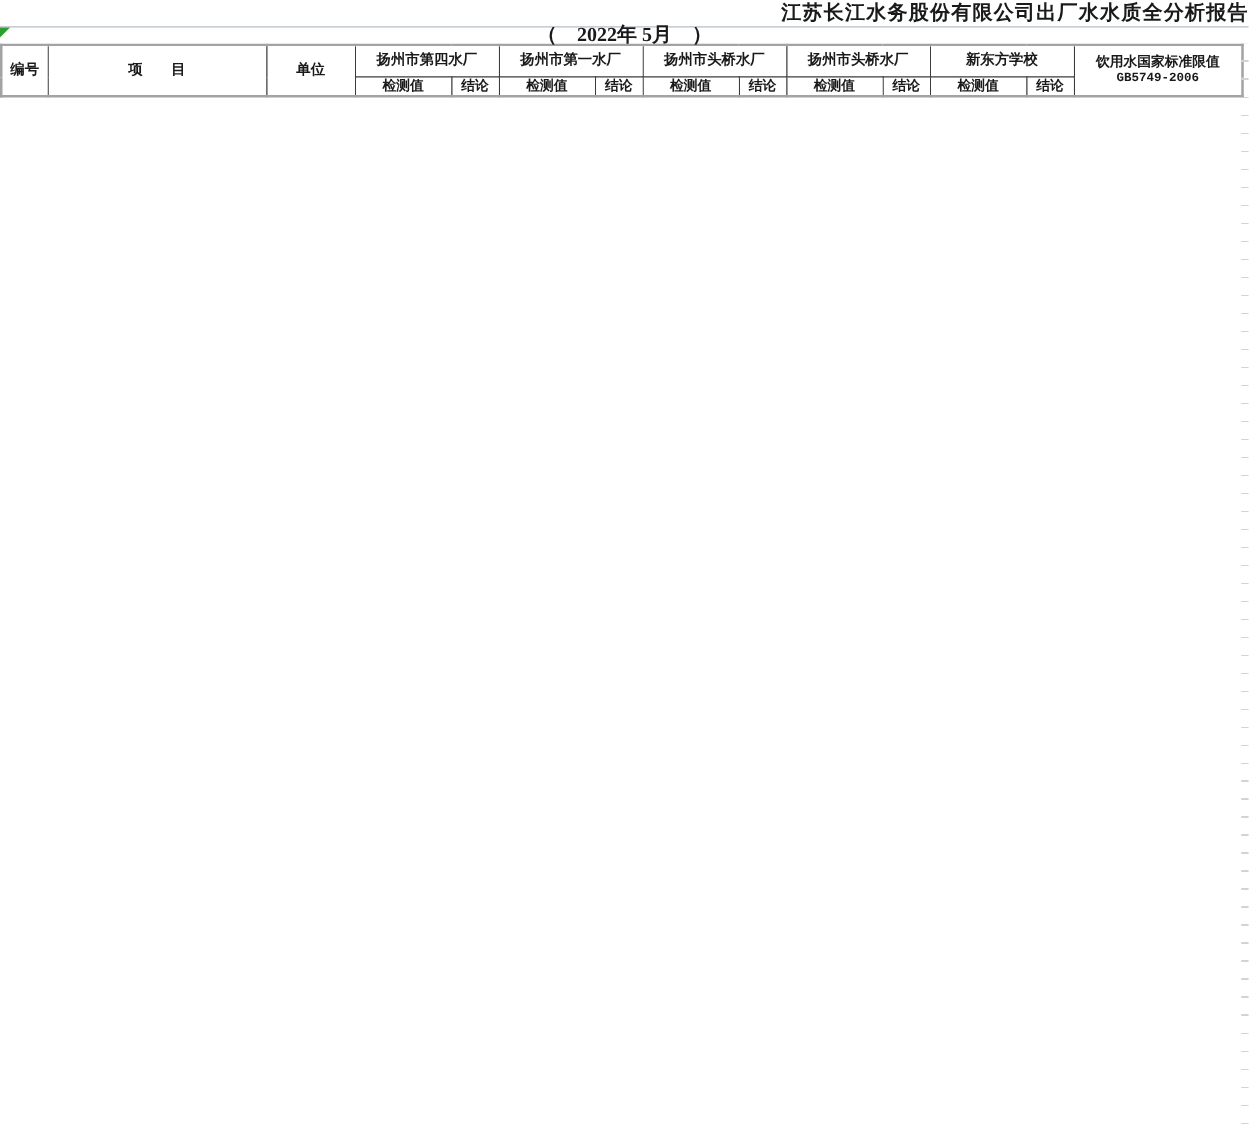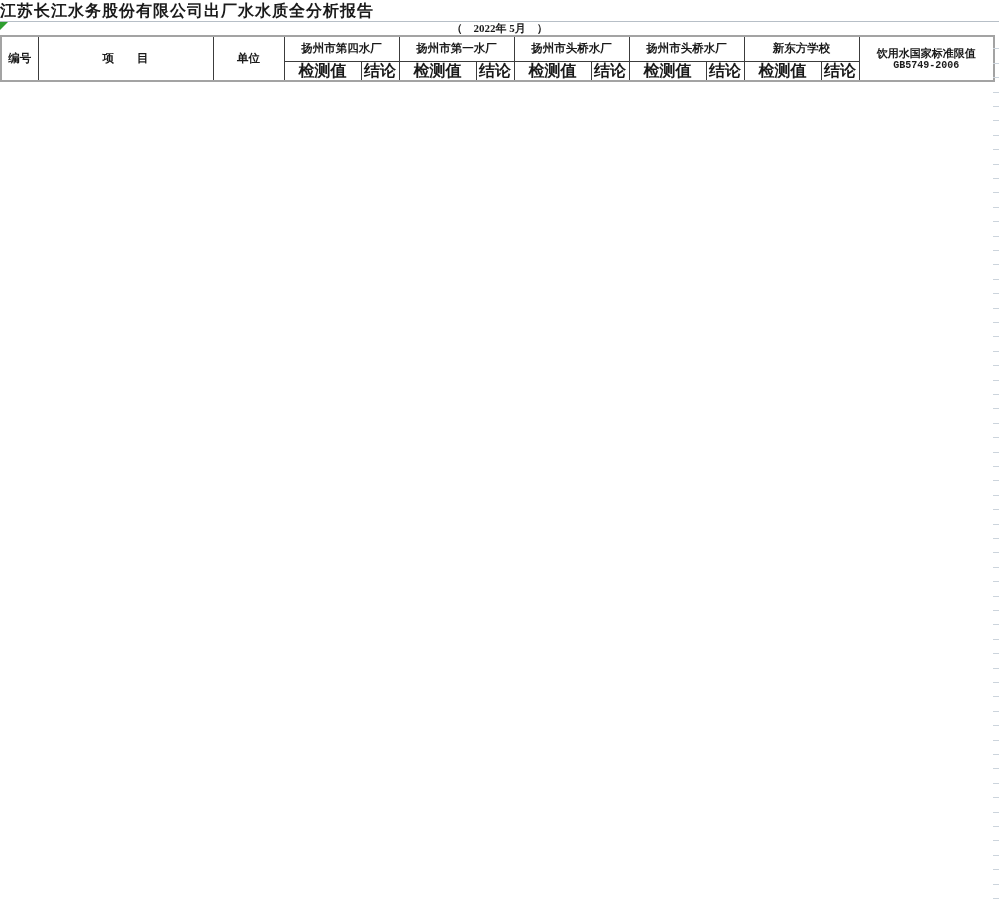--- a/index.html
+++ b/index.html
@@ -2,43 +2,43 @@
 <html><head>
 <meta charset="utf-8">
 <style>
   html,body{margin:0;padding:0;}
   body{
     width:999px;height:901px;overflow:hidden;background:#ffffff;
     font-family:"Liberation Serif","DejaVu Serif",serif;color:#1a1a1a;
     position:relative;
   }
   .title-row{
-    height:21px;line-height:21px;text-align:left;
+    height:21px;line-height:21px;text-align:right;
     font-size:16px;font-weight:bold;letter-spacing:1px;white-space:nowrap;
   }
   .subtitle-row{
     position:relative;height:13px;line-height:13px;text-align:center;
-    font-size:11px;font-weight:bold;border-top:1px solid #b7bfc7;
+    font-size:16px;font-weight:bold;border-top:1px solid #b7bfc7;
   }
   .corner-tri{
     position:absolute;left:0;top:0;width:0;height:0;
     border-top:8px solid #2f9e2f;border-right:8px solid transparent;
   }
   table{
     border-collapse:collapse;table-layout:fixed;width:993px;
     margin:0;border:2px solid #a3a3a3;
   }
   th,td{
     border:1px solid #3c3c3c;padding:0;text-align:center;vertical-align:middle;
     font-size:10.5px;line-height:1.15;overflow:hidden;white-space:nowrap;
     position:relative;background:#fff;
   }
   thead th{font-weight:bold;font-size:11.5px;}
   thead tr.plants th{height:24px;}
-  thead tr.subs th{height:14px;font-size:16px;}
+  thead tr.subs th{height:14px;font-size:11px;}
   .gb{font-family:"Liberation Mono","DejaVu Sans Mono",monospace;font-size:10px;font-weight:bold;display:block;line-height:1.2;}
   .limit-l1{display:block;line-height:1.3;font-size:11px;}
   .grid-right{
     position:absolute;top:35px;right:0;width:6px;bottom:0;
     background:repeating-linear-gradient(to bottom,transparent 0,transparent 13.4px,#ccd4dc 13.4px,#ccd4dc 14.4px);
   }
 </style>
 </head>
 <body>
 

